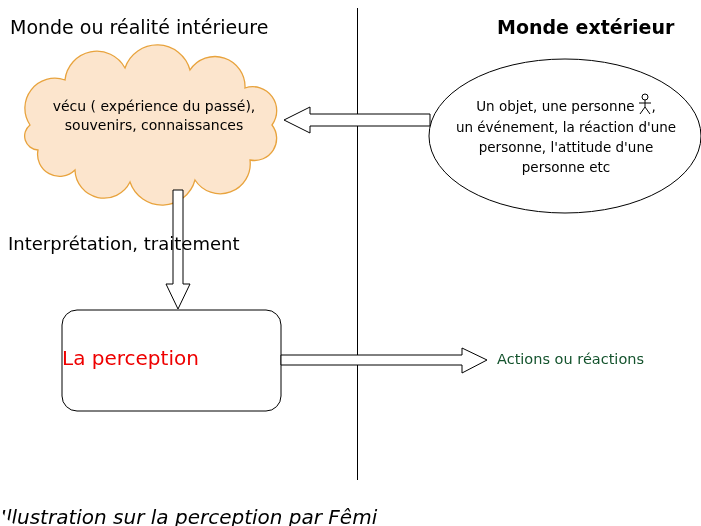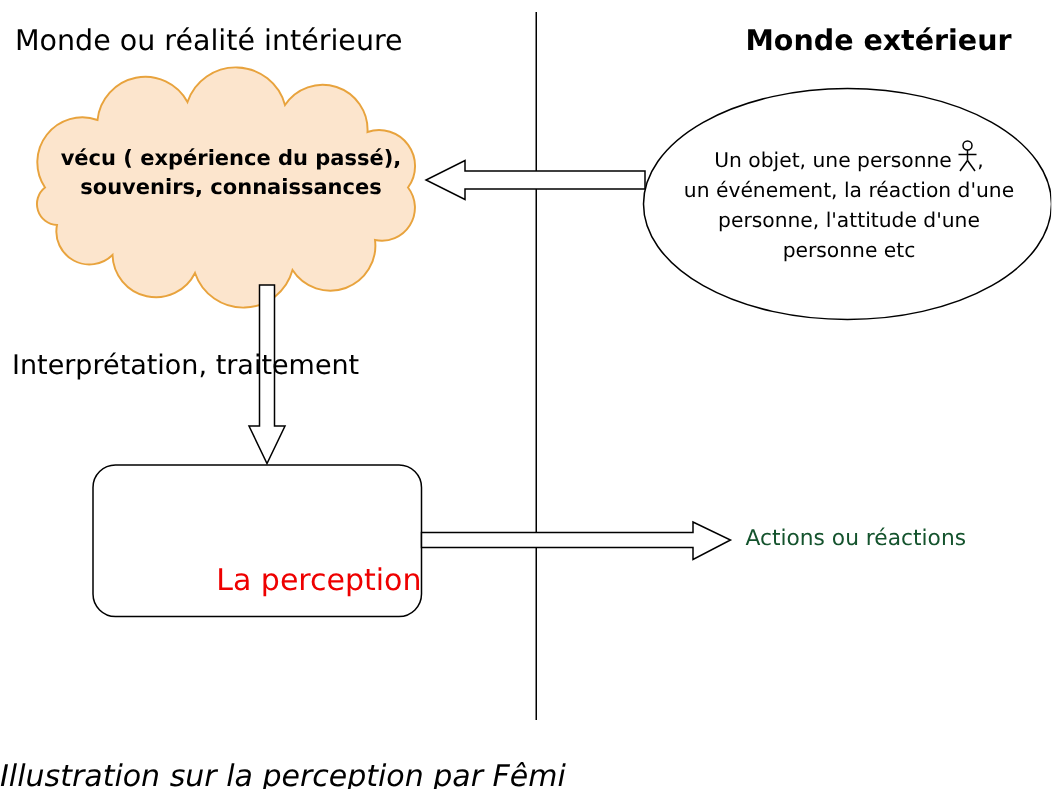--- a/index.html
+++ b/index.html
@@ -4,20 +4,21 @@
 <style>
   * { margin: 0; padding: 0; box-sizing: border-box; }
   html, body { background: #ffffff; }
   body { font-family: "DejaVu Sans", "Liberation Sans", sans-serif; }
   .canvas {
     position: relative;
     width: 701px;
     height: 526px;
     background: #ffffff;
     overflow: hidden;
+    border-radius: 24px;
   }
   .abs { position: absolute; }
   svg.layer {
     position: absolute;
     left: 0; top: 0;
     width: 701px; height: 526px;
   }
   .title {
     font-size: 19px;
     color: #000000;
@@ -28,21 +29,20 @@
     text-align: center;
     font-size: 12px;
     line-height: 15px;
   }
   .cloud-text {
     left: 28px; top: 97px; width: 252px;
     text-align: center;
     font-size: 14px;
     line-height: 19px;
     color: #000000;
-    font-weight: bold;
   }
   .ellipse-text {
     left: 437px; top: 93px; width: 258px;
     text-align: center;
     font-size: 13.5px;
     line-height: 20px;
     color: #000000;
   }
   .ellipse-text .line { white-space: nowrap; }
   .ellipse-text svg.figure-inline {
@@ -51,24 +51,23 @@
     margin-left: 3px;
   }
   .interp-label {
     left: 8px; top: 233px;
     font-size: 18px;
     color: #000000;
     white-space: nowrap;
   }
   .perception-label {
     left: 62px; top: 346px; width: 219px;
-    text-align: right;
+    text-align: left;
     font-size: 20px;
     white-space: nowrap;
-    margin-top: 28px;
   }
   .actions-label {
     left: 497px; top: 351px;
     font-size: 14.5px;
     color: #14532d;
     white-space: nowrap;
   }
   .caption {
     left: 0; top: 505px; width: 701px;
     text-align: left;

